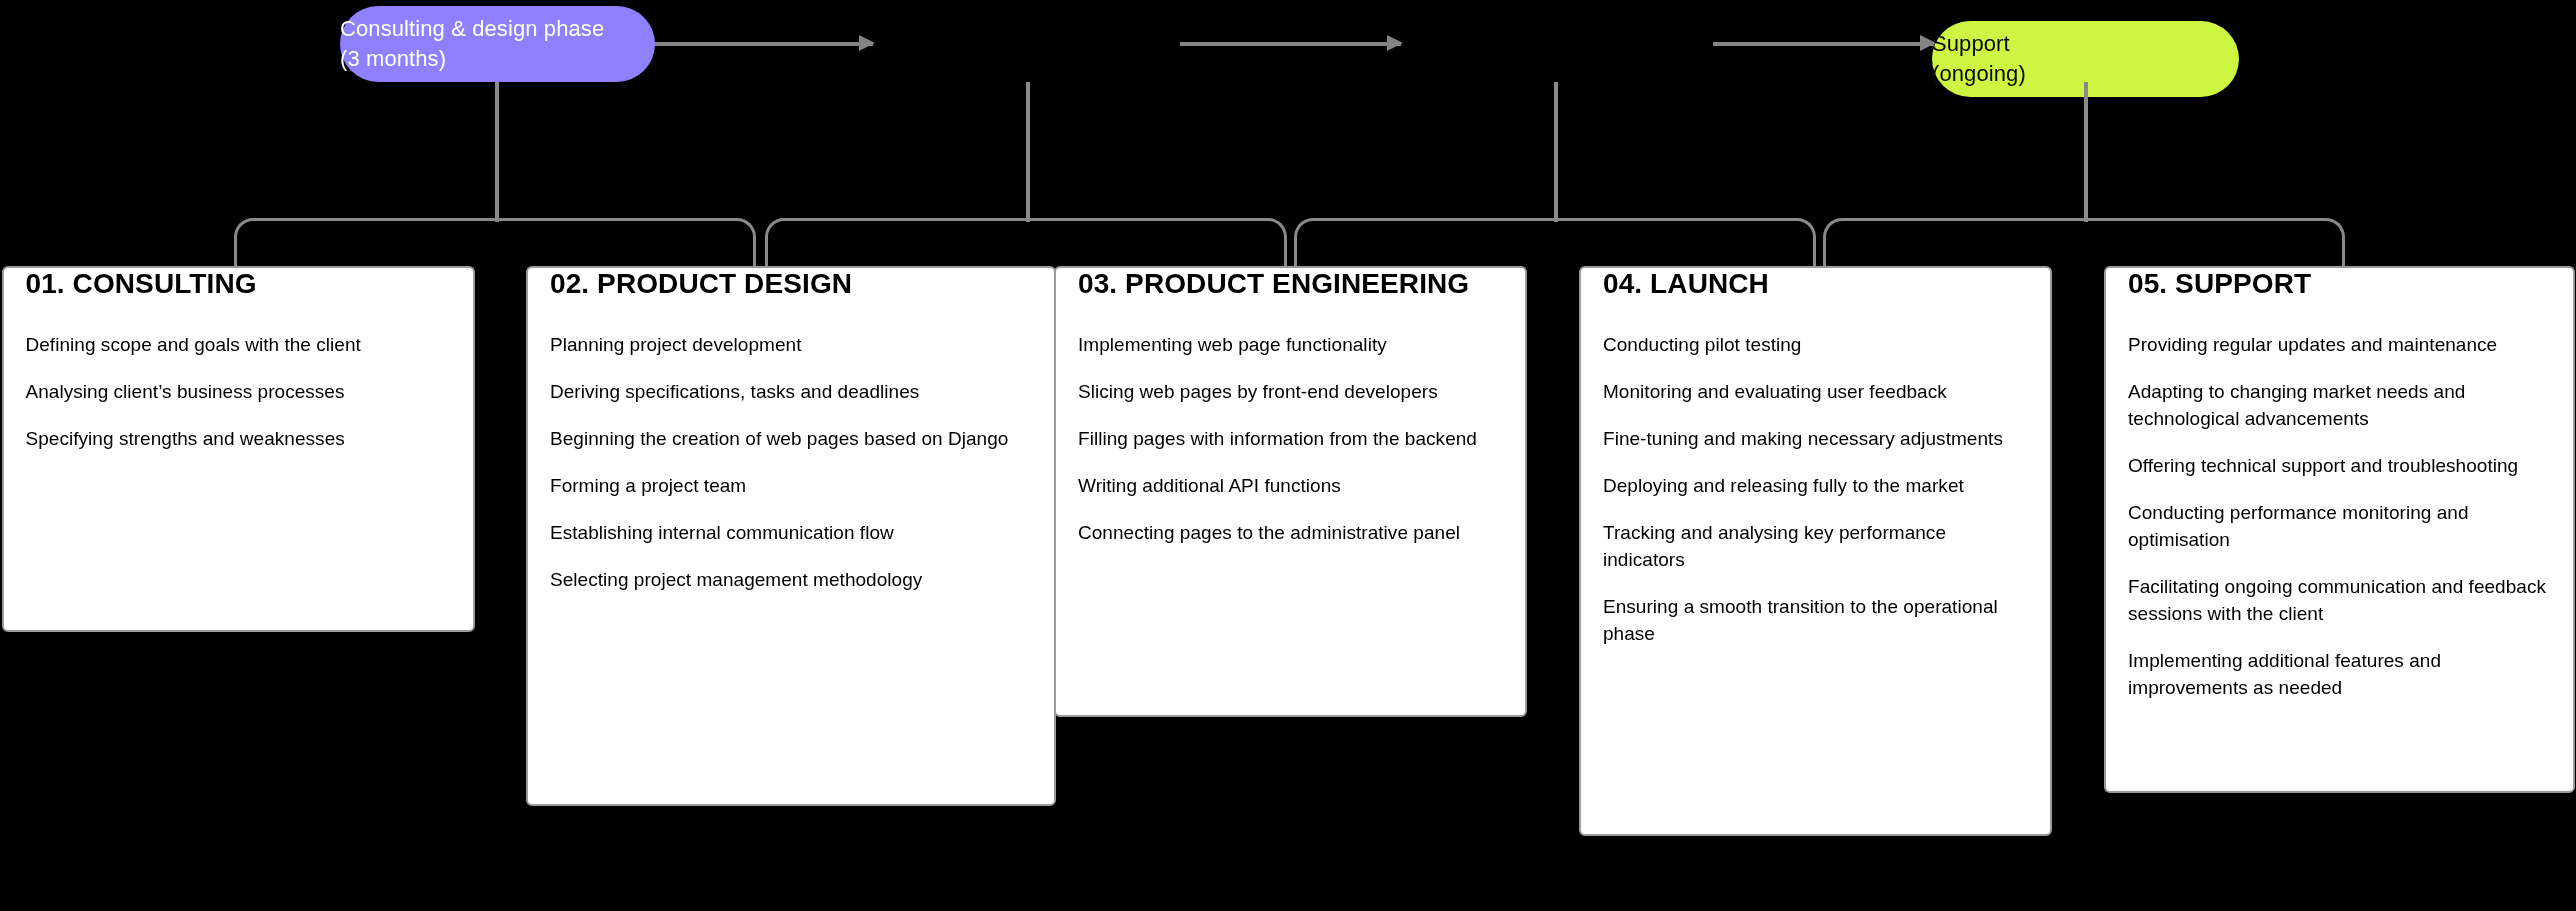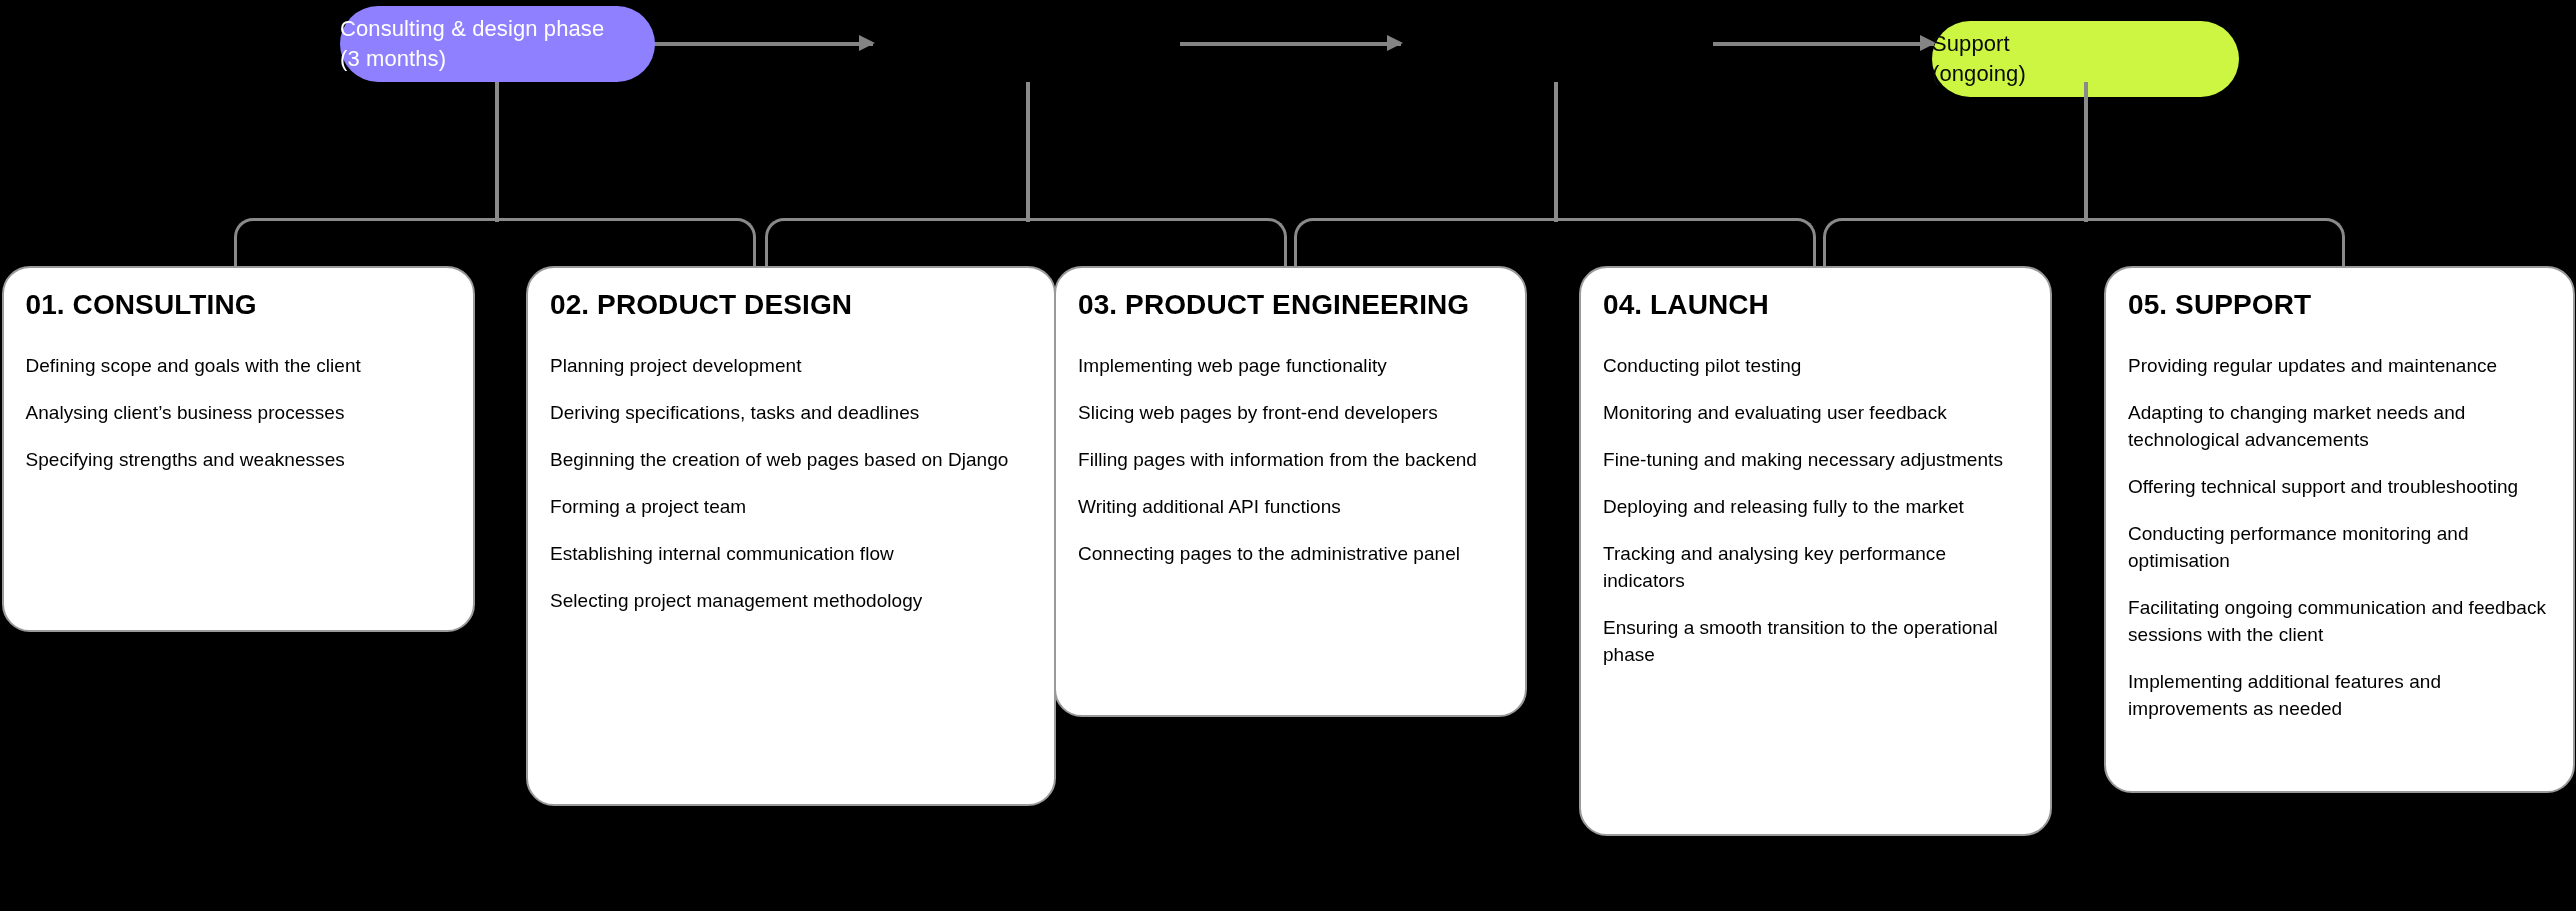--- a/index.html
+++ b/index.html
@@ -51,22 +51,22 @@
     border-top-left-radius: 19px;
     border-top-right-radius: 19px;
     background: transparent;
   }
 
   
   .card {
     position: absolute;
     background: #FFFFFF;
     border: 2.9px solid #9a9a9a;
-    border-radius: 28px;
-    padding: 22px 22px 22px 22px;
+    border-radius: 6px;
+    padding: 1px 22px 22px 22px;
     color: #000000;
   }
   .card-title {
     font-size: 28px;
     font-weight: 700;
     letter-spacing: 0.1px;
     line-height: 1.1;
     margin-bottom: 32px;
     white-space: nowrap;
   }

